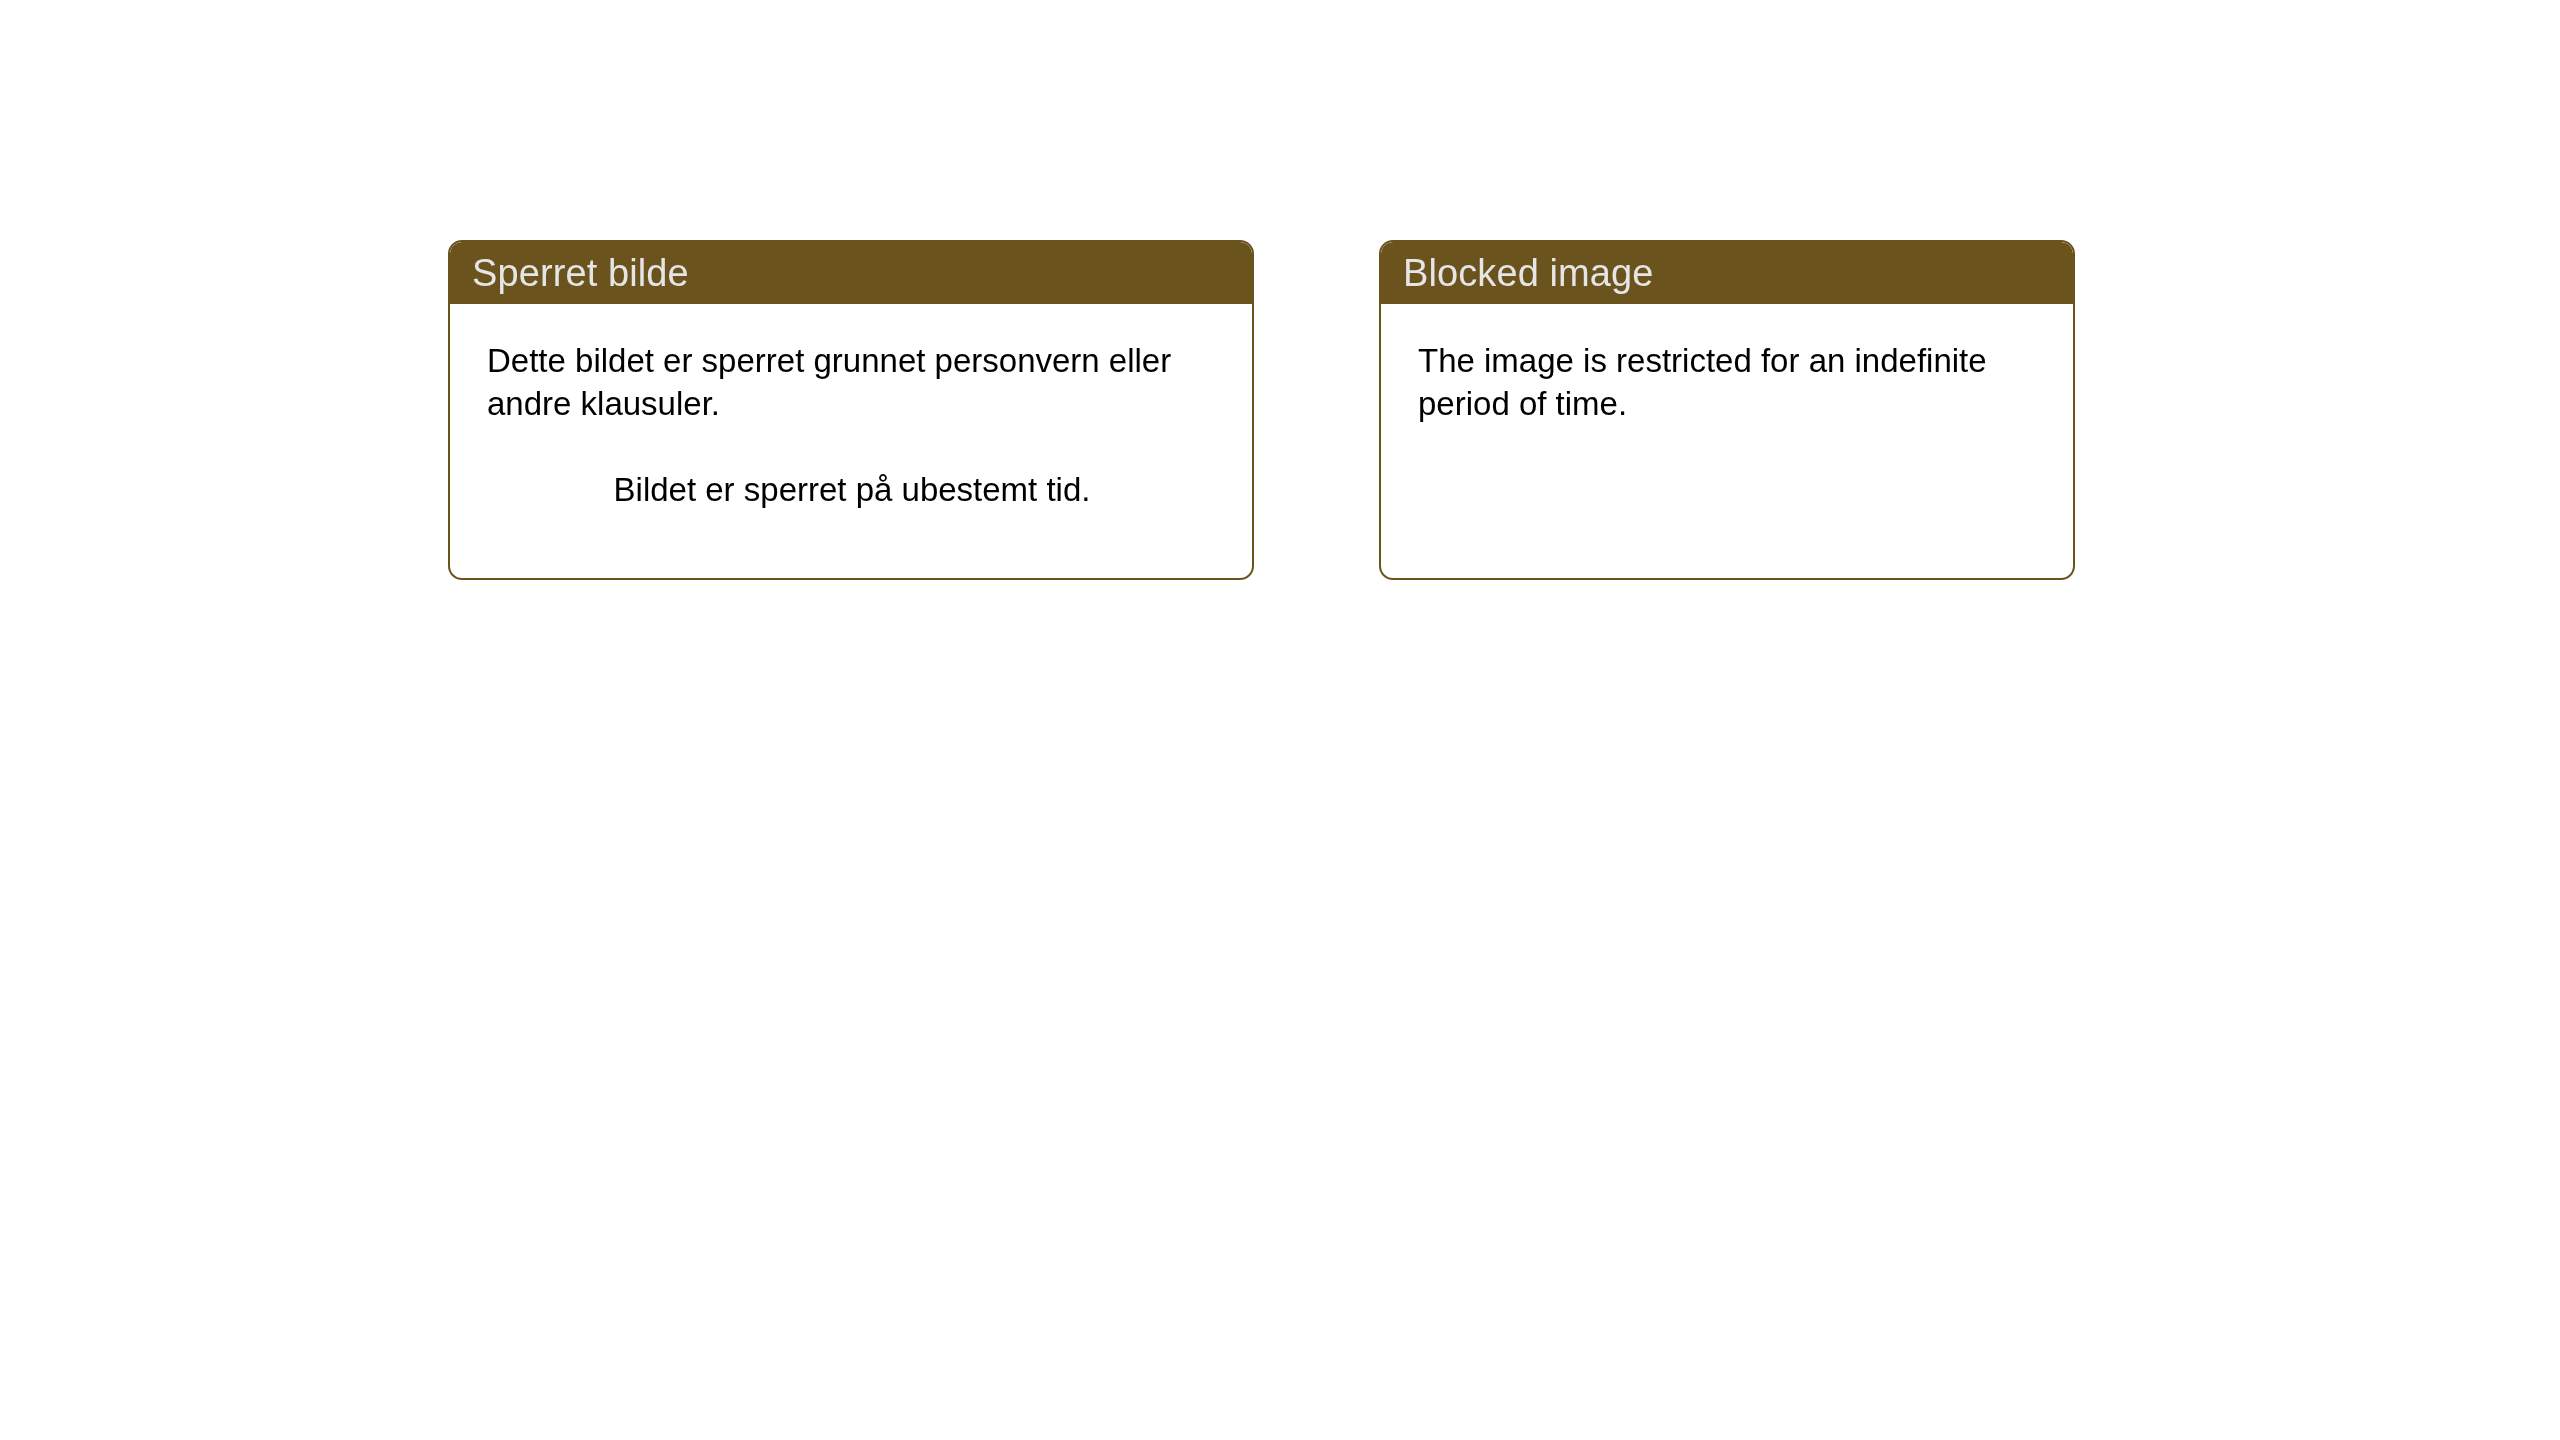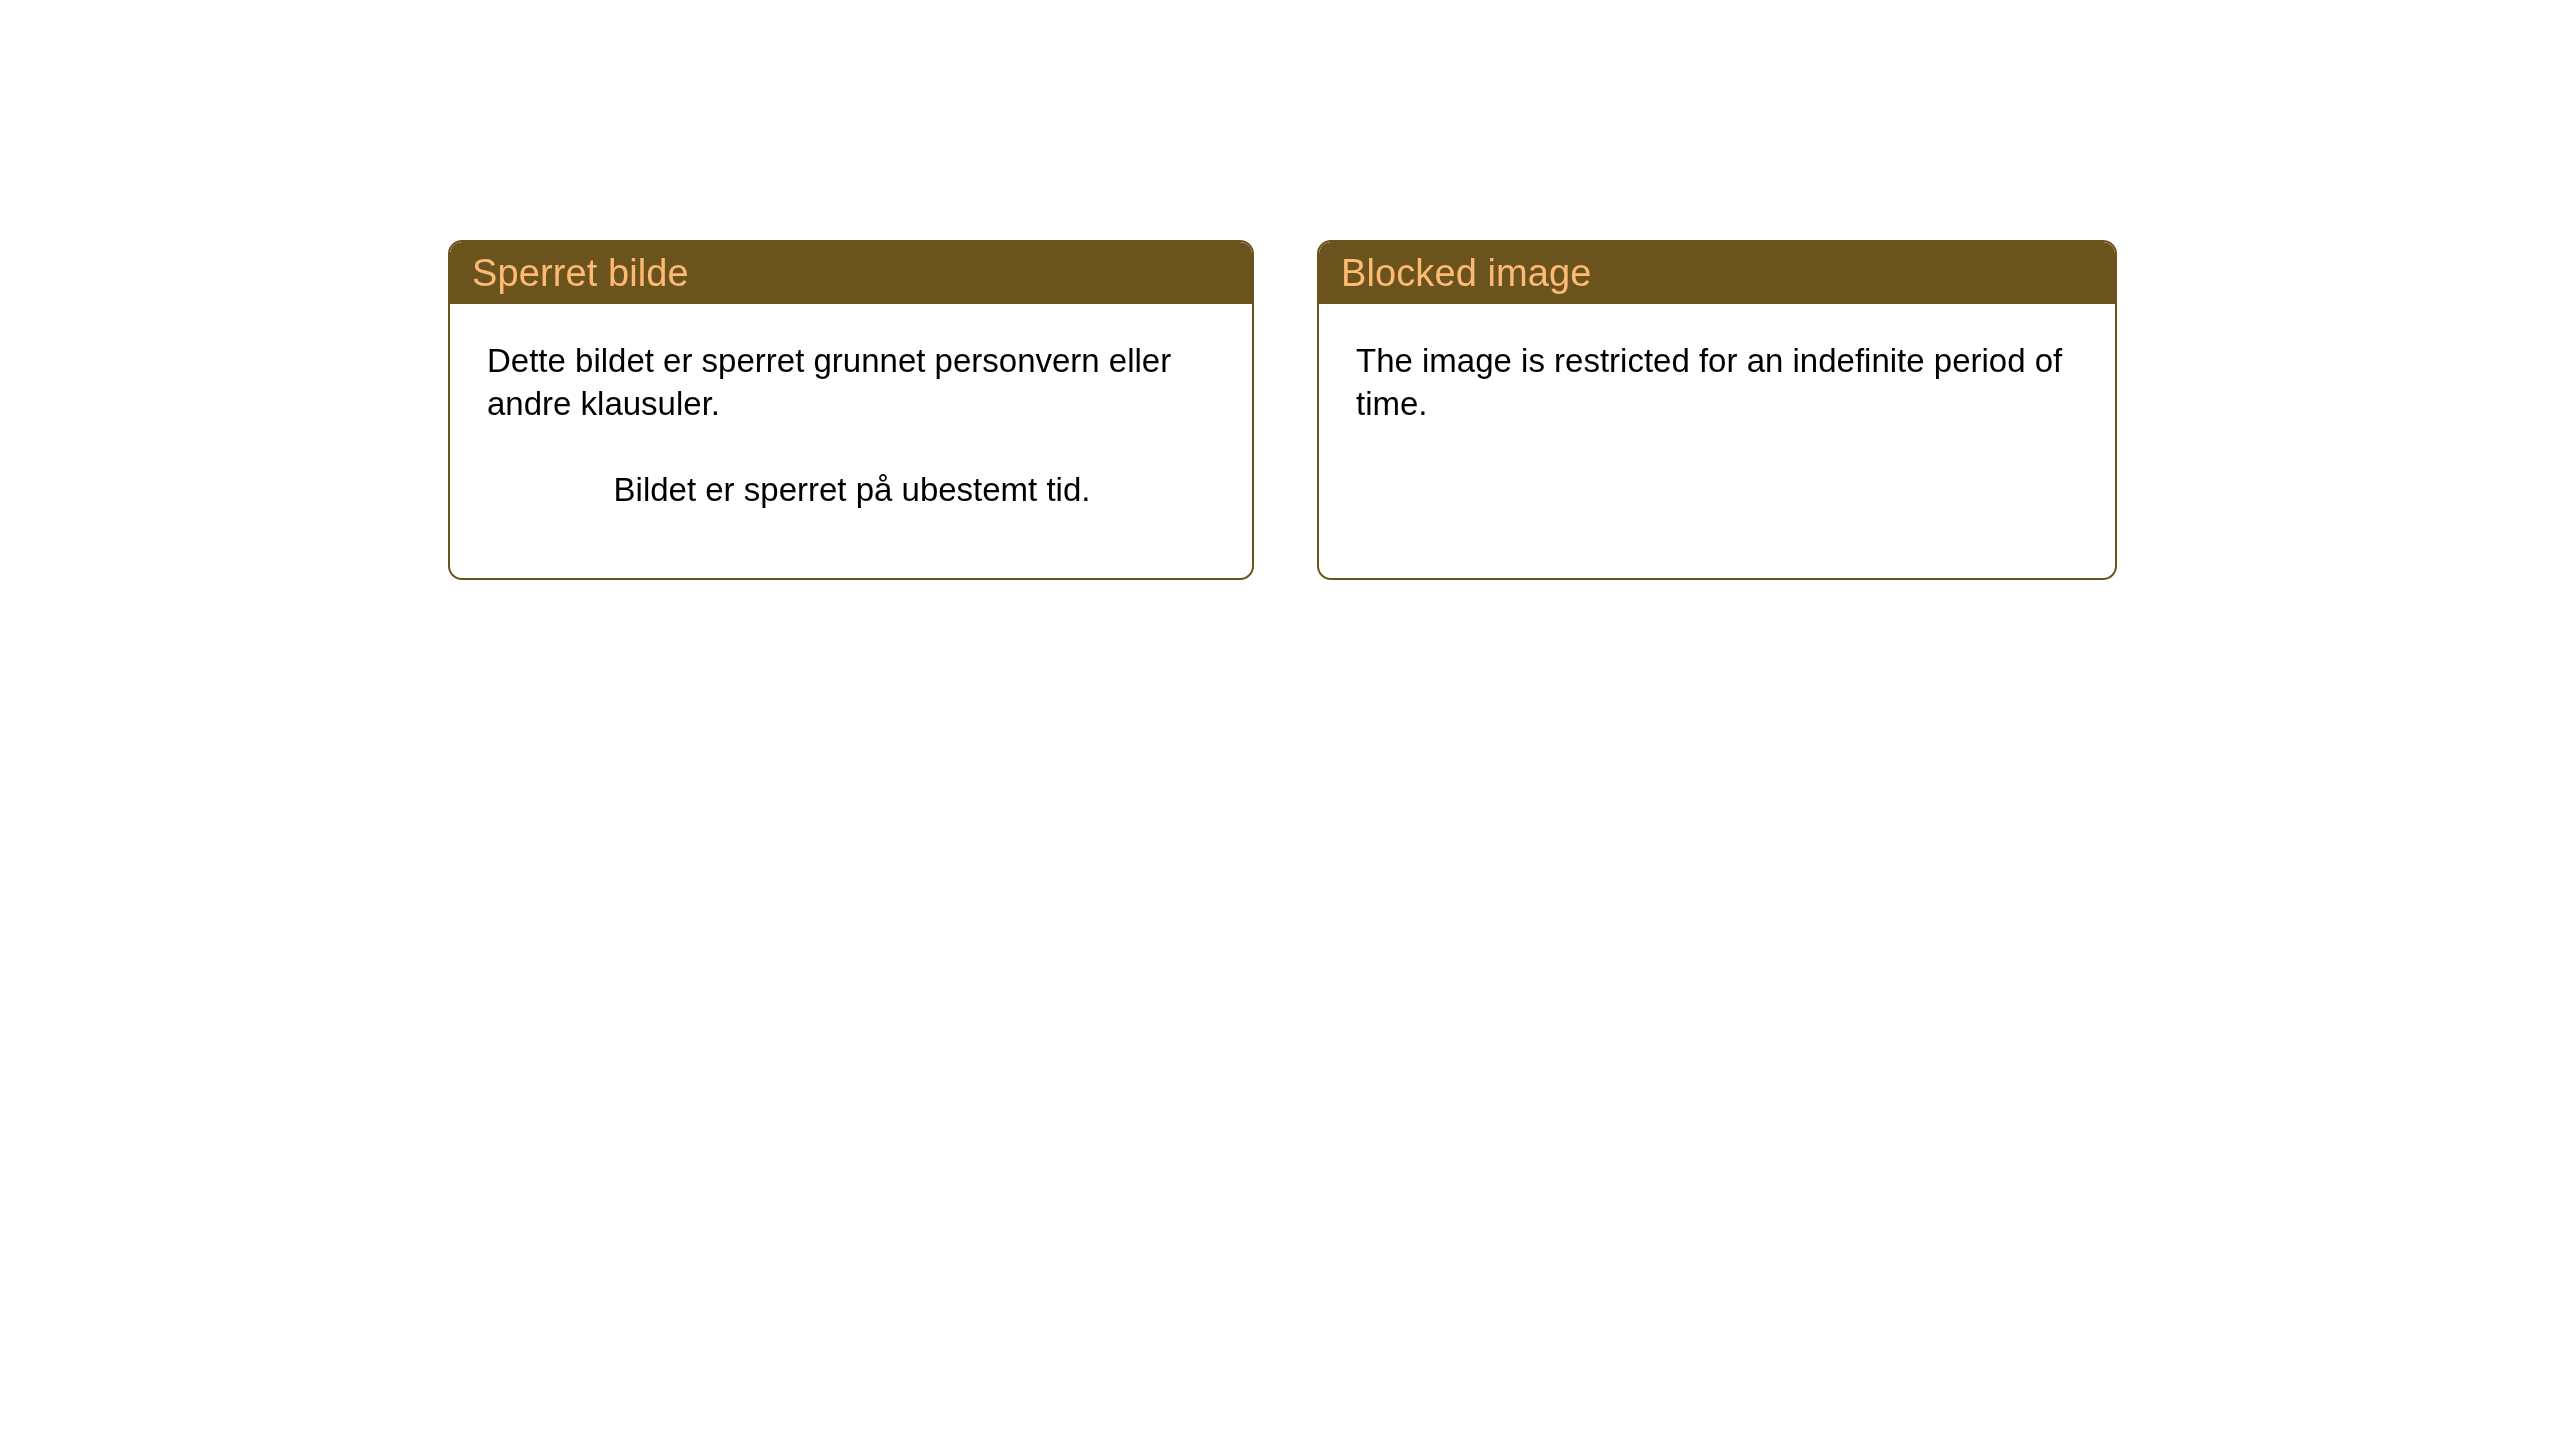--- a/index.html
+++ b/index.html
@@ -35,39 +35,39 @@
   }
 
   .panel-no {
     left: 448px;
     top: 240px;
     width: 806px;
     height: 340px;
   }
 
   .panel-en {
-    left: 1317px;
+    left: 1379px;
     top: 240px;
-    width: 800px;
+    width: 696px;
     height: 340px;
   }
 
   .panel-header {
     box-sizing: border-box;
     height: 62px;
     background: #6b531e;
     display: flex;
     align-items: center;
     padding: 0 0 0 22px;
     border-top-left-radius: 12px;
     border-top-right-radius: 12px;
   }
 
   .panel-title {
-    color: #fdba74;
+    color: #e5e5e5;
     font-family: "Liberation Sans", sans-serif;
     font-size: 38px;
     font-weight: 400;
     line-height: 1;
     letter-spacing: 0.1px;
     white-space: nowrap;
   }
 
   .panel-body {
     box-sizing: border-box;

